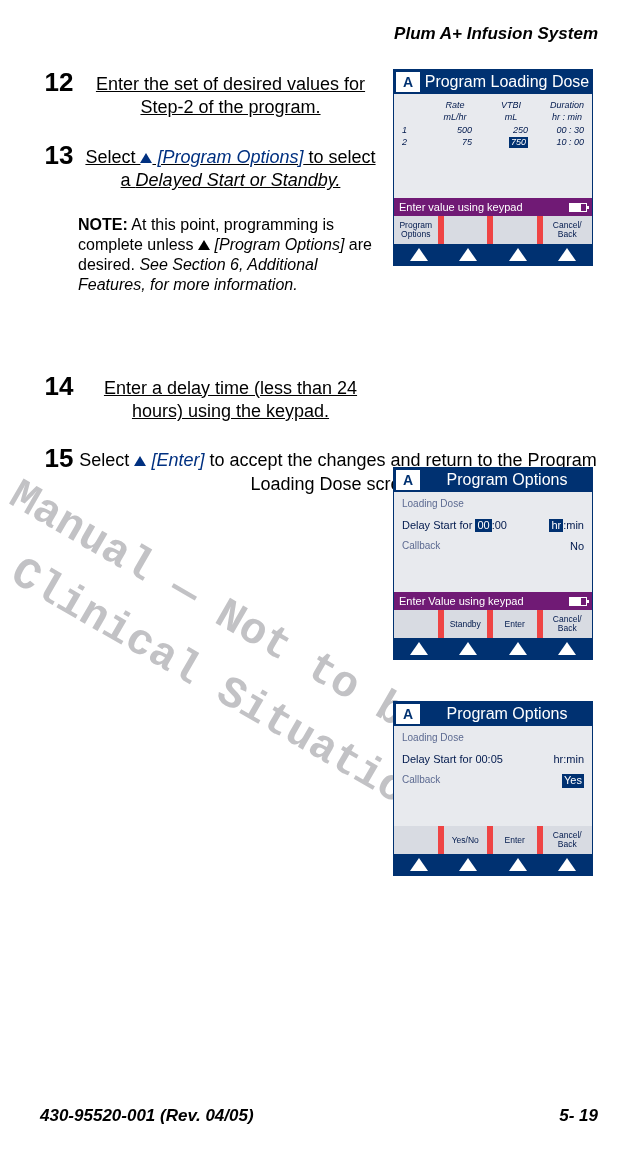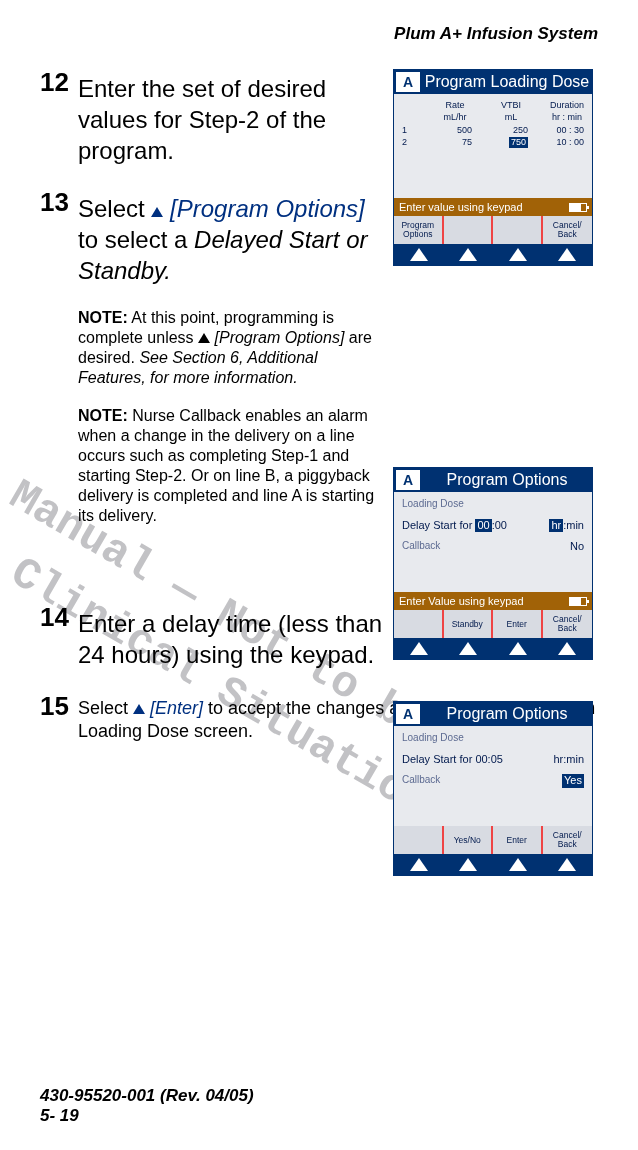--- a/index.html
+++ b/index.html
@@ -23,36 +23,38 @@
       font-size: 17px;
       margin-bottom: 25px;
     }
     .content-wrap {
       position: relative;
     }
     .step {
       margin-bottom: 22px;
       display: flex;
       align-items: flex-start;
+      text-align: center;
     }
     .step-indent {
       padding-left: 38px;
     }
     .step-num {
       font-size: 26px;
       font-weight: bold;
       width: 38px;
       flex-shrink: 0;
       line-height: 1;
     }
     .step-body {
-      font-size: 24px;
+      font-size: 18px;
       line-height: 1.3;
       padding-right: 215px;
       padding-top: 4px;
+      text-decoration: underline;
     }
     .step-body-full {
       font-size: 18px;
       line-height: 1.3;
       padding-top: 4px;
     }
     .note {
       font-size: 16px;
       line-height: 1.25;
       margin-bottom: 18px;
@@ -72,21 +74,20 @@
     .footer {
       position: absolute;
       bottom: 24px;
       left: 40px;
       right: 40px;
       display: flex;
       justify-content: space-between;
       font-style: italic;
       font-weight: bold;
       font-size: 17px;
-      flex-direction: column;
     }
 
     
     .screen {
       position: absolute;
       right: 5px;
       width: 200px;
       border: 1.5px solid #003171;
       background: #e8eaee;
       font-size: 10px;
@@ -125,35 +126,36 @@
       padding: 6px 8px 10px;
       font-size: 10px;
       line-height: 1.25;
     }
     .dose-grid {
       display: grid;
       grid-template-columns: 14px 1fr 1fr 1fr;
       gap: 1px 22px;
       font-size: 9px;
       text-align: right;
+      font-style: italic;
     }
     .dose-grid .hdr { text-align: center; }
     .dose-grid .unit { text-align: center; }
     .dose-grid .left { text-align: left; }
     .inverted {
       background: #003171 !important;
       color: #fff !important;
       padding: 0 2px;
       display: inline-block;
     }
     .scr-status {
       display: flex;
       align-items: center;
       justify-content: space-between;
-      background: #a16207;
+      background: #701a75;
       color: #fff;
       font-size: 11px;
       padding: 3px 5px;
     }
     .battery {
       width: 18px;
       height: 9px;
       border: 1px solid #fff;
       position: relative;
       display: inline-block;
@@ -171,21 +173,21 @@
       left: 0; top: 0;
       width: 11px; height: 7px;
       background: #fff;
     }
     .scr-softkeys {
       display: grid;
       grid-template-columns: repeat(4, 1fr);
       background: #d8dbe2;
     }
     .softkey {
-      border-right: 2px solid #ef4444;
+      border-right: 6px solid #ef4444;
       height: 28px;
       font-size: 8.5px;
       line-height: 1.05;
       display: flex;
       align-items: center;
       justify-content: center;
       text-align: center;
       padding: 0 2px;
     }
     .softkey:last-child { border-right: none; }
@@ -394,23 +396,20 @@
     <div class="step">
       <div class="step-num">13</div>
       <div class="step-body">
         <span>Select </span><span class="soft-link"><span class="tri"></span><span class="italic"> [Program Options]</span></span><span> to select a </span><span class="italic">Delayed Start or Standby.</span>
       </div>
     </div>
     <div class="step-indent">
       <div class="note">
         <span class="bold">NOTE:</span><span>  At this point, programming is complete unless </span><span class="tri"></span><span class="italic"> [Program Options]</span><span> are desired. </span><span class="italic">See Section 6, Additional Features, for more information.</span>
       </div>
-      <div class="note">
-        <span class="bold">NOTE:</span><span> Nurse Callback enables an alarm when a change in the delivery on a line occurs such as completing Step-1 and starting Step-2. Or on line B, a piggyback delivery is completed and line A is starting its delivery.</span>
-      </div>
     </div>
 
     <div style="height:60px"></div>
 
     <div class="step">
       <div class="step-num">14</div>
       <div class="step-body">Enter a delay time (less than 24 hours) using the keypad.</div>
     </div>
 
     <div class="step">

